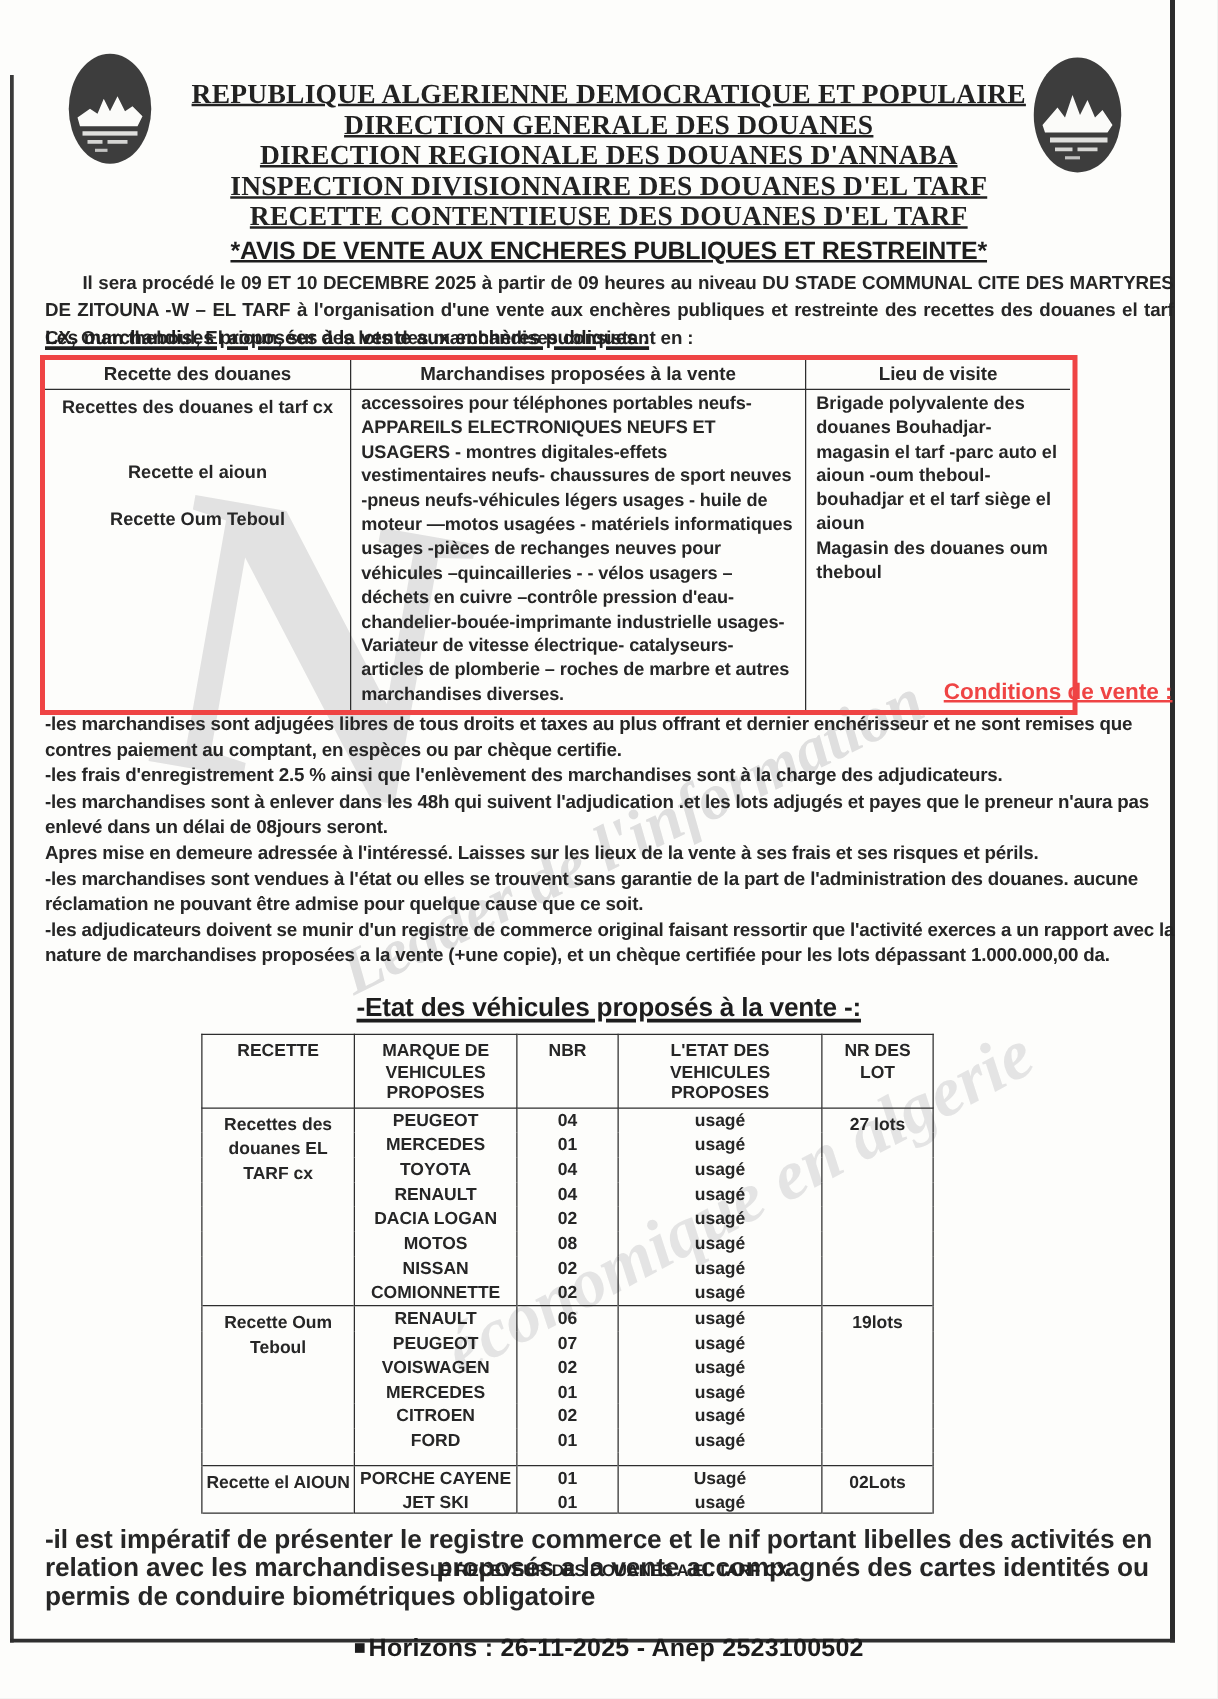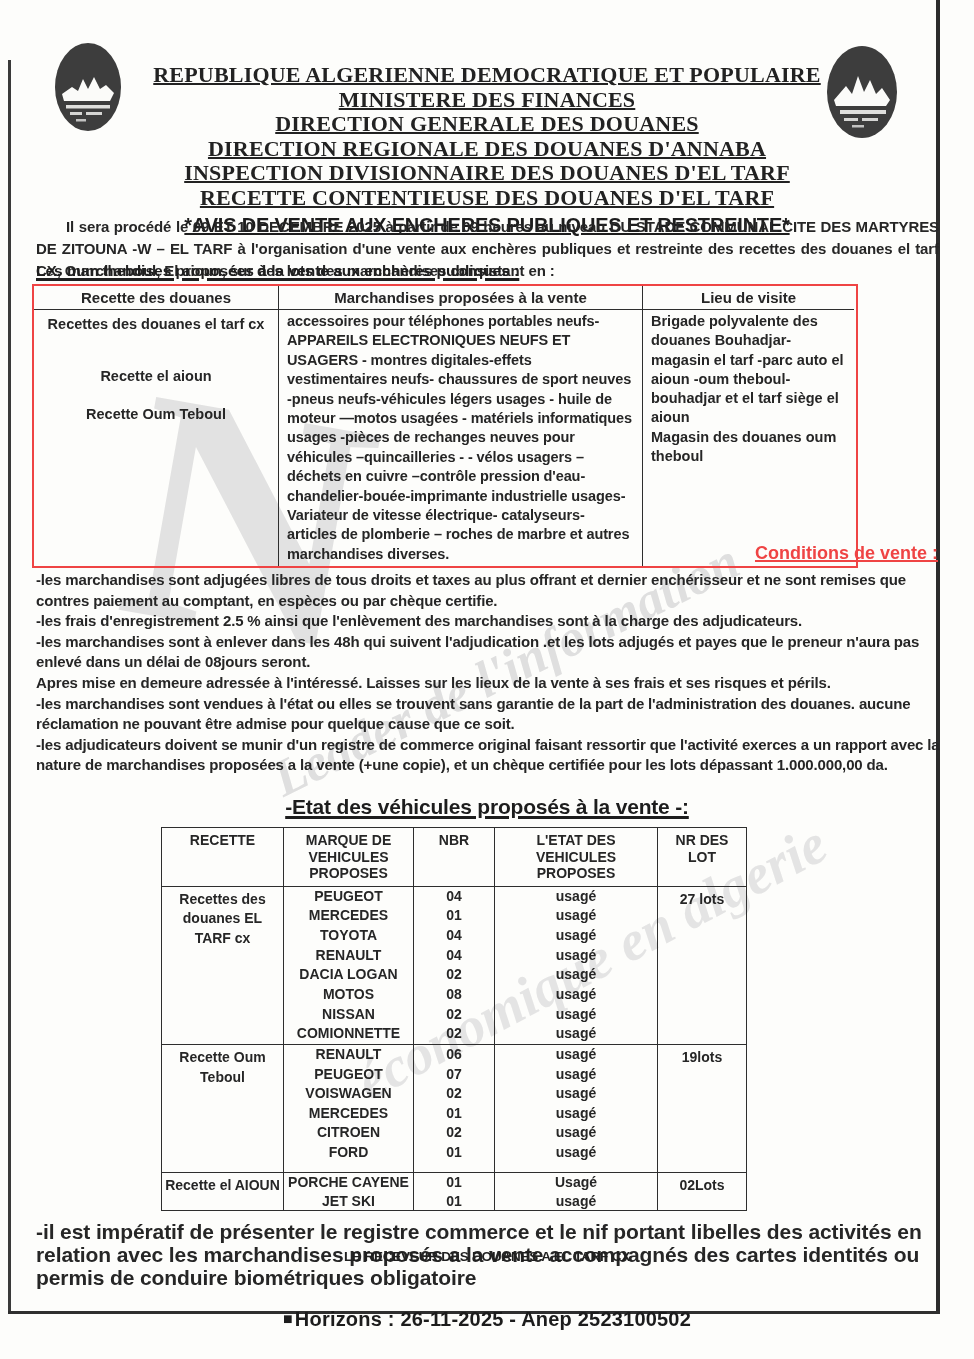--- a/index.html
+++ b/index.html
@@ -41,21 +41,21 @@
 
   .goods-heading{
     position:absolute;top:262px;left:36px;
     font-size:15.5px;font-weight:bold;
     text-decoration:underline;text-decoration-thickness:2.5px;color:#1f1f1f;
   }
 
   
   .gtable{
     position:absolute;top:284px;left:32px;width:822px;
-    border:2px solid #ef4444;font-size:14.5px;font-weight:bold;color:#262626;
+    border:4px solid #ef4444;font-size:14.5px;font-weight:bold;color:#262626;
   }
   .grow{display:grid;grid-template-columns:244px 364px 212px;}
   .gcell{border-left:1.6px solid #2e2e2e;padding:2px 8px;}
   .gcell:first-child{border-left:none;}
   .ghead .gcell{border-bottom:1.8px solid #2e2e2e;text-align:center;padding:3px 4px;font-size:15px;}
   .gbody{min-height:232px;}
   .gcol1{display:flex;flex-direction:column;align-items:center;text-align:center;}
   .lbl-1{margin-top:4px;}
   .lbl-2{margin-top:36px;}
   .lbl-3{margin-top:22px;}
@@ -159,21 +159,20 @@
         <polygon points="12,58 24,44 30,52 36,34 42,50 48,38 54,52 60,46 68,58 64,64 14,64" fill="#fbfbf9"></polygon>
         <rect x="18" y="68" width="46" height="4" fill="#fbfbf9" opacity=".85"></rect>
         <rect x="22" y="76" width="14" height="3" fill="#fbfbf9" opacity=".8"></rect>
         <rect x="40" y="76" width="16" height="3" fill="#fbfbf9" opacity=".8"></rect>
         <rect x="30" y="83" width="12" height="2.5" fill="#fbfbf9" opacity=".7"></rect>
       </svg>
     </div>
 
     <div class="head-block">
       <div class="ministry-line">REPUBLIQUE ALGERIENNE DEMOCRATIQUE ET POPULAIRE</div>
-      <div class="ministry-line">MINISTERE DES FINANCES</div>
       <div class="ministry-line">DIRECTION GENERALE DES DOUANES</div>
       <div class="ministry-line">DIRECTION REGIONALE DES DOUANES D'ANNABA</div>
       <div class="ministry-line">INSPECTION DIVISIONNAIRE DES DOUANES D'EL TARF</div>
       <div class="ministry-line">RECETTE CONTENTIEUSE DES DOUANES D'EL TARF</div>
       <div class="avis">*AVIS DE VENTE AUX ENCHERES PUBLIQUES ET RESTREINTE*</div>
     </div>
 
     <p class="intro">Il sera procédé le 09 ET 10 DECEMBRE  2025   à partir de 09 heures au niveau DU STADE COMMUNAL CITE DES MARTYRES DE ZITOUNA -W – EL TARF à l'organisation d'une vente aux enchères publiques et restreinte des  recettes des douanes el tarf CX, Oum theboul, El aioun, sur des lots des marchandises consistant en :</p>
 
     <div class="goods-heading">Les marchandises proposées à la vente aux enchères publiques :</div>

